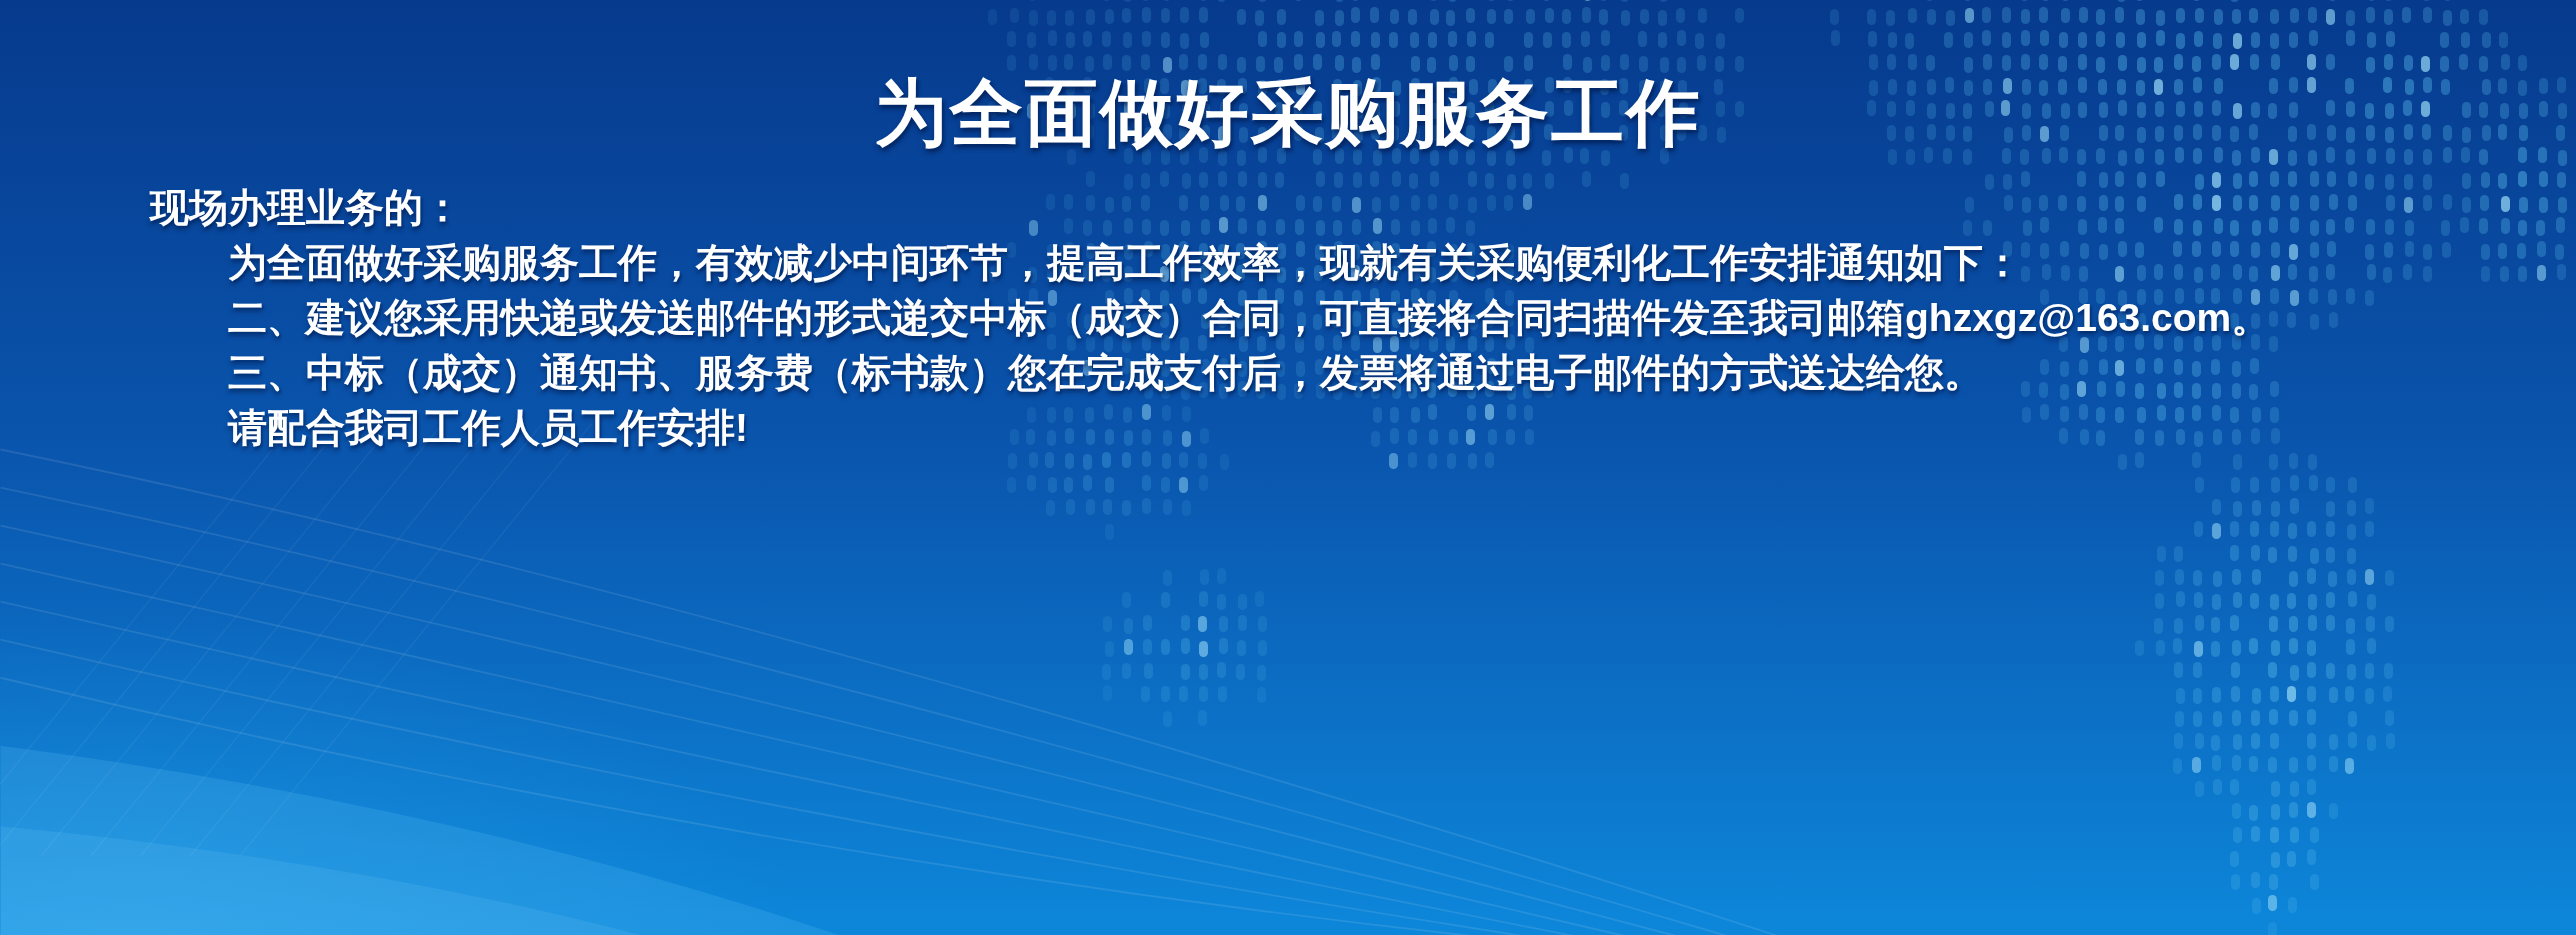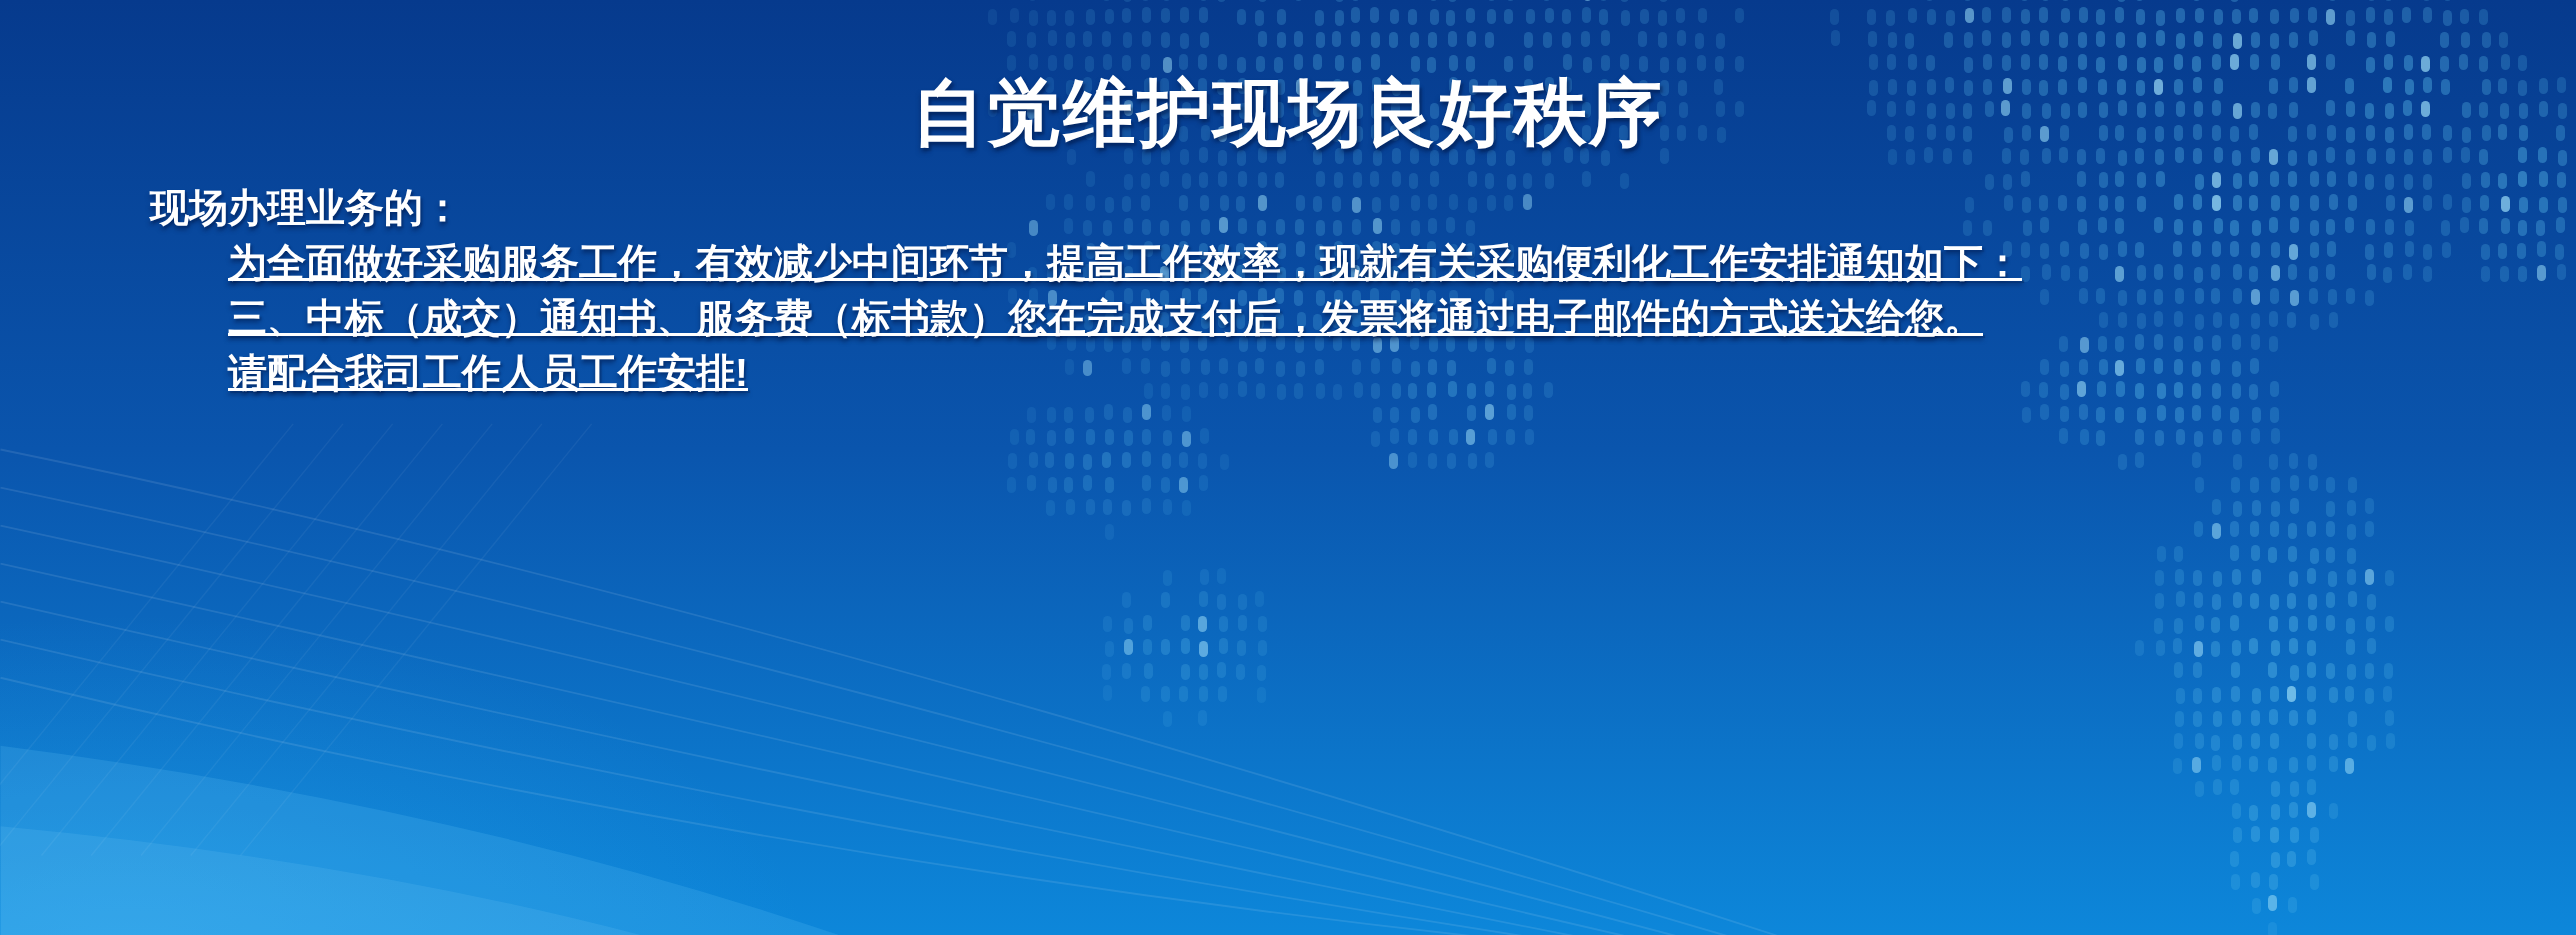--- a/index.html
+++ b/index.html
@@ -30,21 +30,21 @@
     text-shadow:0 4.4px 5.1px rgba(0,25,75,.5), 2.9px 2.9px 2.2px rgba(0,25,75,.35);
   }
   .body-text{
     margin-top:26px;
     padding:0 143px 0 150px;
     font-size:39px;line-height:55px;
     text-align:justify;
     text-shadow:0 3.7px 4.4px rgba(0,25,75,.5), 2.2px 2.2px 1.5px rgba(0,25,75,.3);
   }
   .body-text p{margin:0;}
-  .body-text p.indent{text-indent:2em;text-decoration:underline;}
+  .body-text p.indent{text-indent:2em;}
   .signature{
     position:absolute;top:763px;right:139px;
     text-align:right;
     font-size:41px;line-height:55px;
     text-shadow:0 3.7px 4.4px rgba(0,25,75,.5), 2.2px 2.2px 1.5px rgba(0,25,75,.3);
   }
   .signature p{margin:0;}
 </style>
 </head>
 <body>
@@ -1309,25 +1309,26 @@
       <path d="M-80,650 L400,60" fill="none" stroke="rgba(255,255,255,0.055)" stroke-width="2"></path>
       <path d="M-12,650 L468,60" fill="none" stroke="rgba(255,255,255,0.055)" stroke-width="2"></path>
       <path d="M56,650 L536,60" fill="none" stroke="rgba(255,255,255,0.055)" stroke-width="2"></path>
       <path d="M124,650 L604,60" fill="none" stroke="rgba(255,255,255,0.055)" stroke-width="2"></path>
       <path d="M192,650 L672,60" fill="none" stroke="rgba(255,255,255,0.055)" stroke-width="2"></path>
       <path d="M260,650 L740,60" fill="none" stroke="rgba(255,255,255,0.055)" stroke-width="2"></path>
       <path d="M328,650 L808,60" fill="none" stroke="rgba(255,255,255,0.055)" stroke-width="2"></path>
     </svg>
 
   <div class="content">
-    <h1 class="title">自觉维护现场良好秩序</h1>
+    <h1 class="title">为全面做好采购服务工作</h1>
 
     <div class="body-text">
       <p>现场办理业务的：</p>
       <p class="indent">为全面做好采购服务工作，有效减少中间环节，提高工作效率，现就有关采购便利化工作安排通知如下：</p>
+      <p class="indent">二、建议您采用快递或发送邮件的形式递交中标（成交）合同，可直接将合同扫描件发至我司邮箱ghzxgz@163.com。</p>
       <p class="indent">三、中标（成交）通知书、服务费（标书款）您在完成支付后，发票将通过电子邮件的方式送达给您。</p>
       <p class="indent">请配合我司工作人员工作安排!</p>
     </div>
 
     <div class="signature">
     </div>
   </div>
 
 </div>
 

